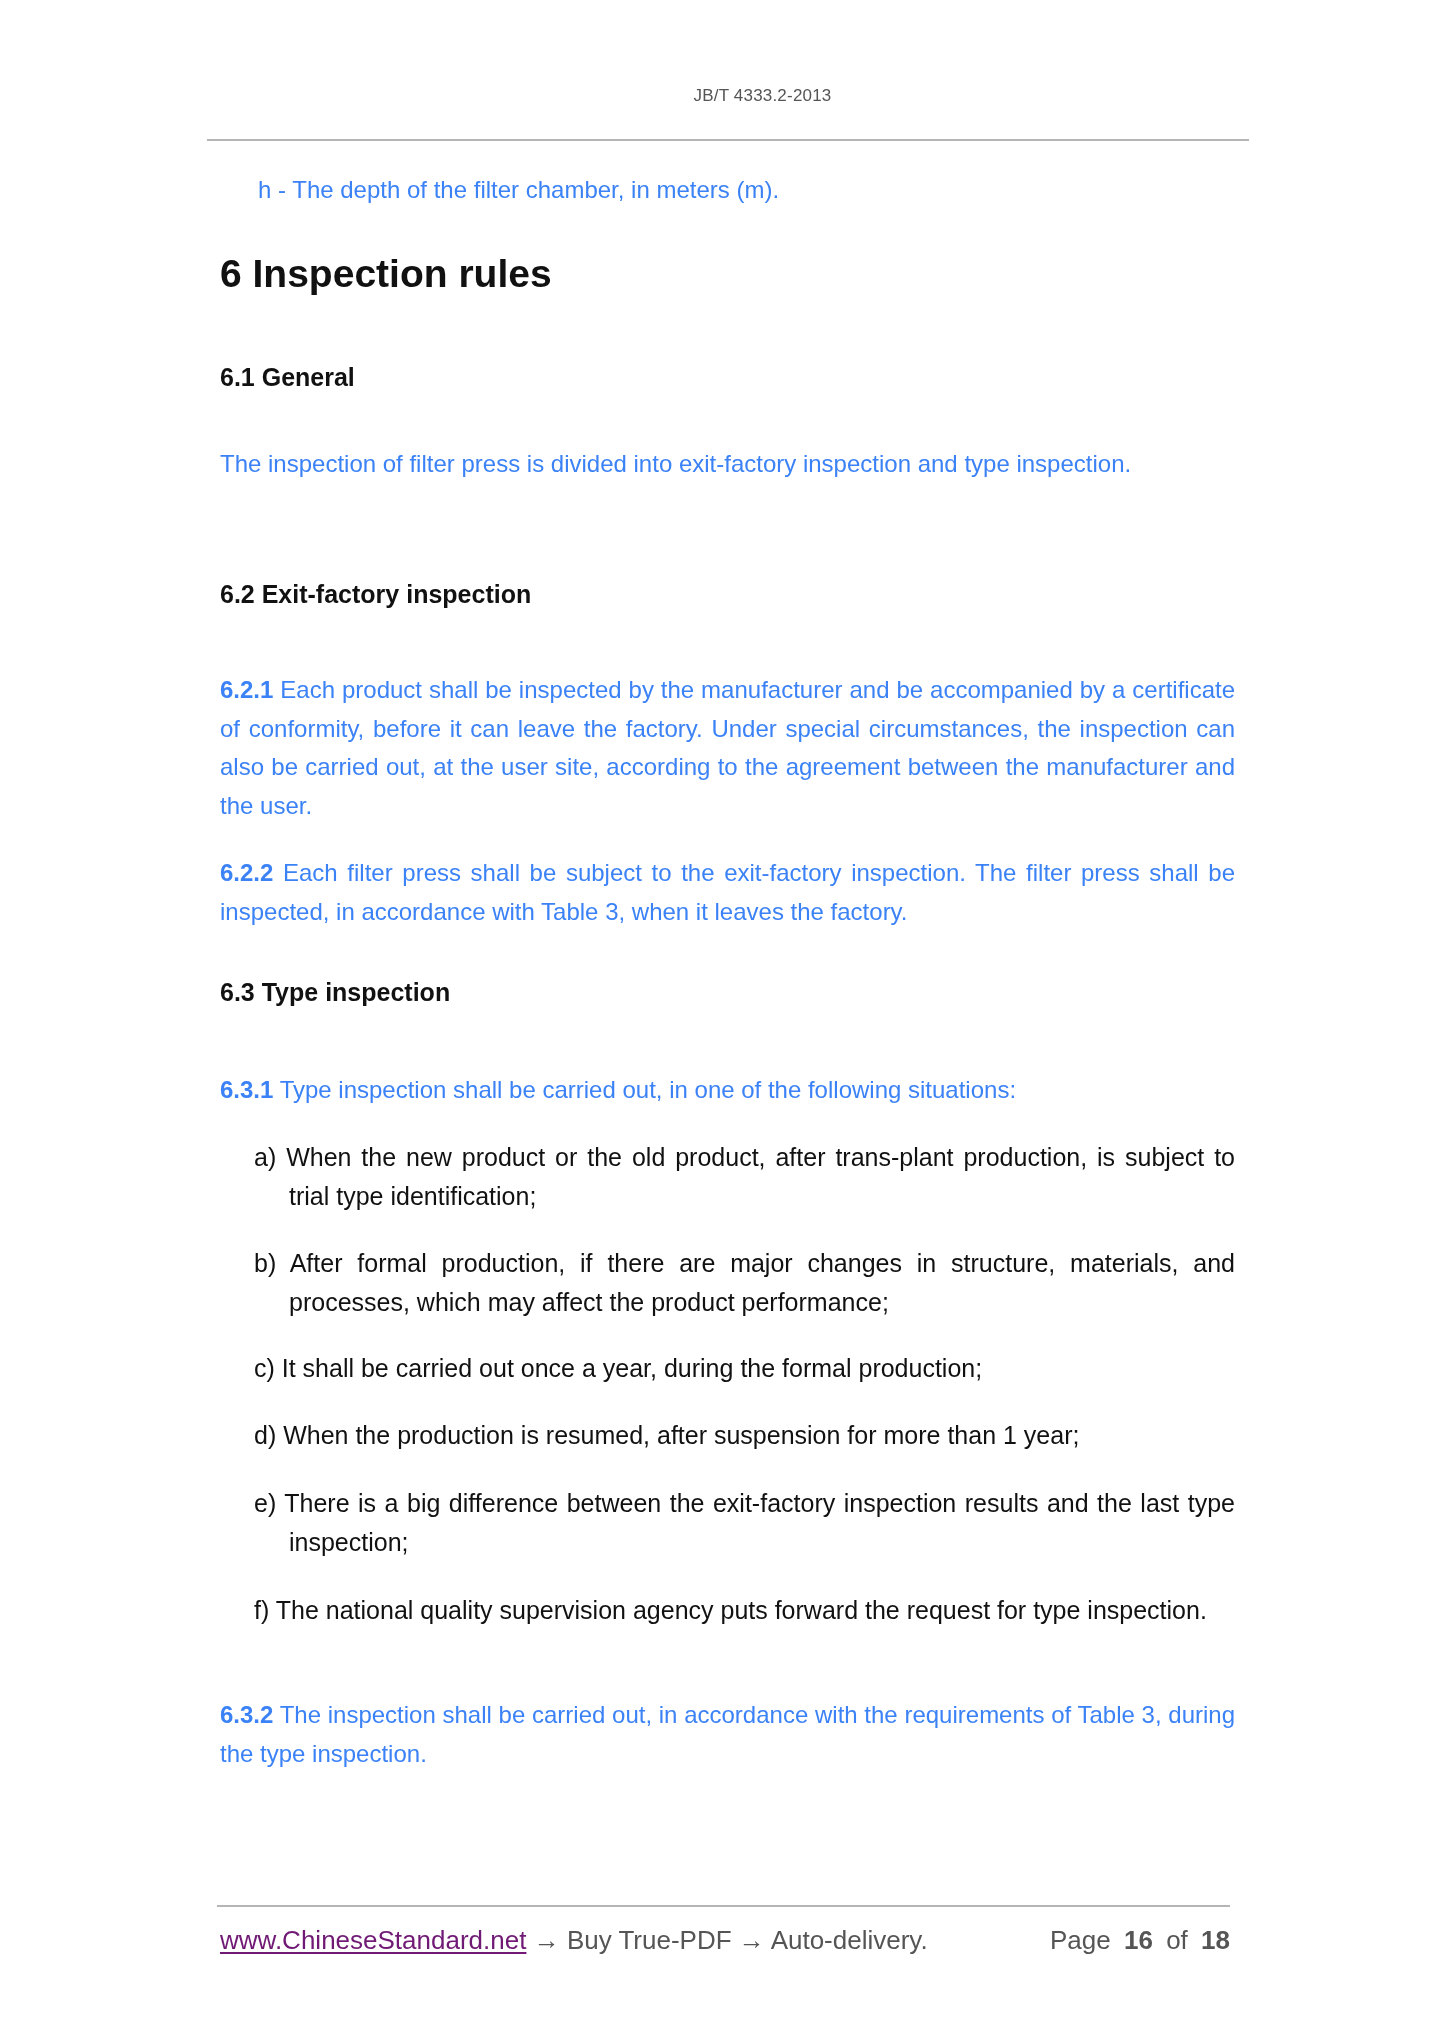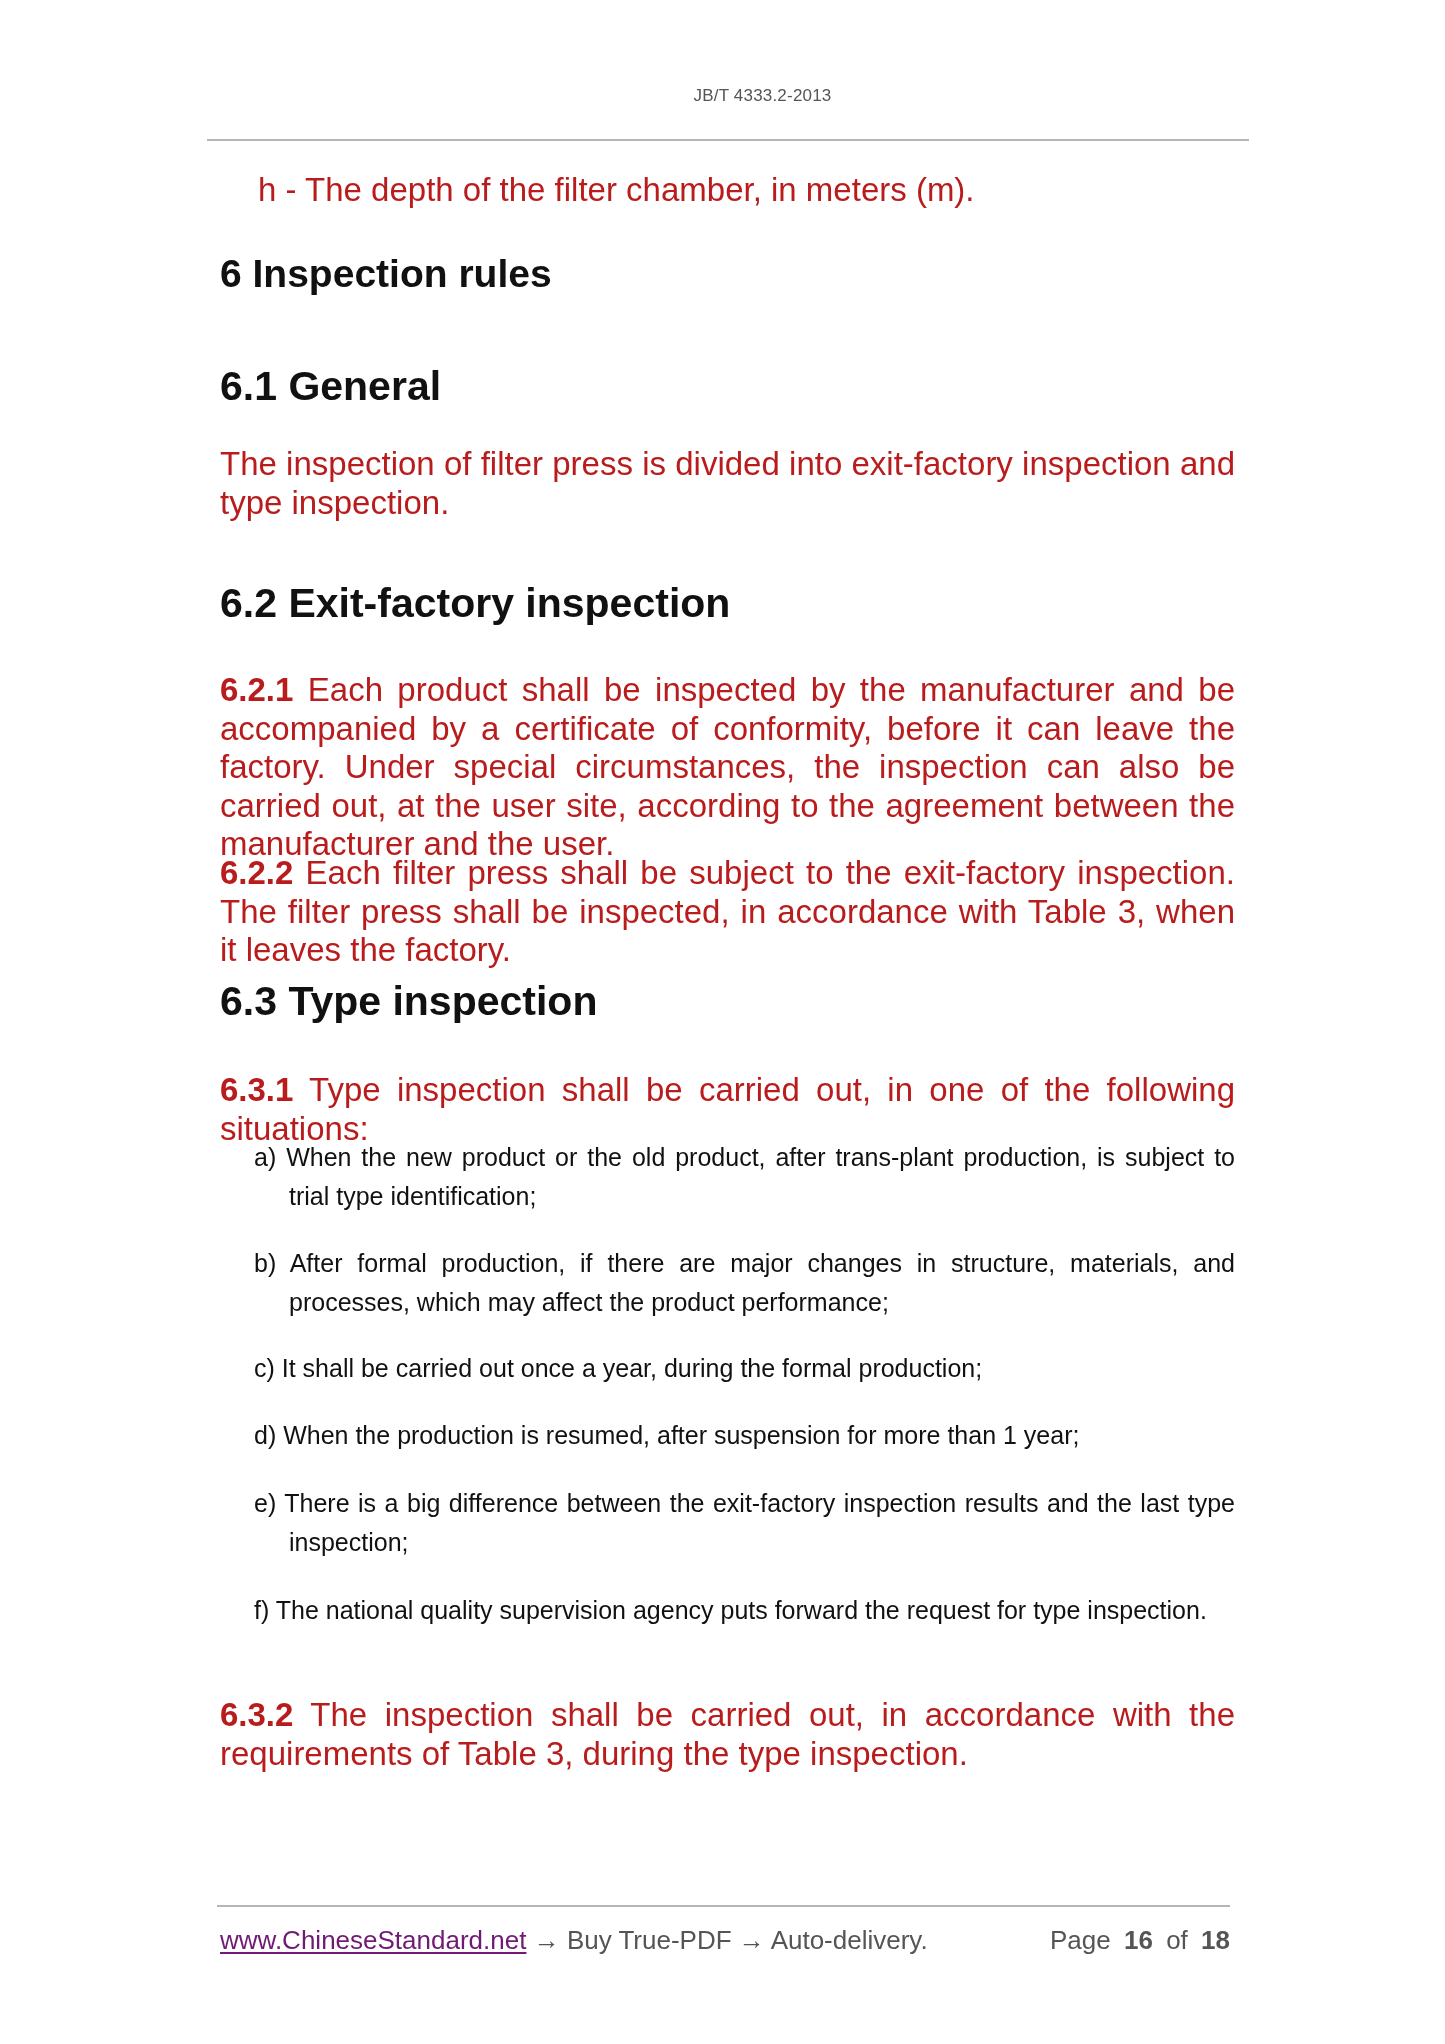--- a/index.html
+++ b/index.html
@@ -39,32 +39,32 @@
       left: 220px;
       width: 1015px;
       top: 0;
     }
     .abs {
       position: absolute;
       left: 0;
       width: 1015px;
     }
     .body-text {
-      font-size: 33px;
+      font-size: 24px;
       line-height: 38.5px;
       text-align: justify;
-      color: #b91c1c;
+      color: #3b82f6;
     }
     .h1 {
       font-size: 39px;
       font-weight: bold;
       color: #111111;
     }
     .h2 {
-      font-size: 41px;
+      font-size: 25px;
       font-weight: bold;
       color: #111111;
     }
     .clause-num {
       font-weight: bold;
     }
     .list-item {
       position: absolute;
       left: 34px;
       width: 981px;

